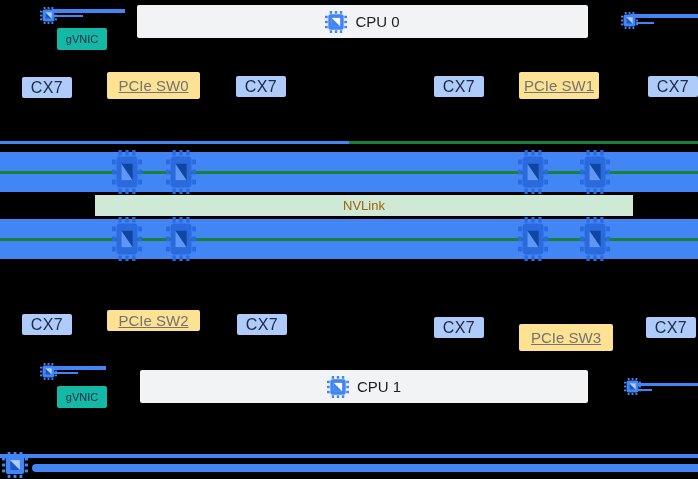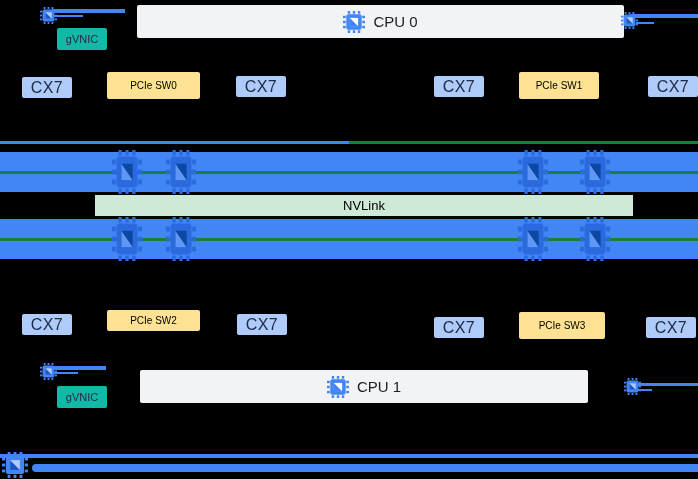--- a/index.html
+++ b/index.html
@@ -4,24 +4,24 @@
 <style>
   html,body{margin:0;padding:0;background:#000;}
   .stage{
     position:relative;width:698px;height:479px;background:#000;overflow:hidden;
     font-family:"Liberation Sans", sans-serif;color:#202124;
   }
   .abs{position:absolute;box-sizing:border-box;}
   .box{display:flex;align-items:center;justify-content:center;border-radius:2px;}
   .cx7{background:#aecbfa;font-size:16px;letter-spacing:.4px;color:#202c46;}
   .gvnic{background:#14b8a6;font-size:11px;color:#202c46;}
-  .sw{background:#fde293;font-size:10px;font-weight:500;color:#000000;}
+  .sw{background:#fde293;font-size:15px;font-weight:500;color:#737373;text-decoration:underline;}
   .cpu{background:#f1f3f4;font-size:15px;color:#202124;gap:8px;}
   .band{background:#4285f4;}
-  .nvl{background:#ceead6;font-size:13px;color:#000000;display:flex;align-items:center;justify-content:center;}
+  .nvl{background:#ceead6;font-size:13px;color:#a16207;display:flex;align-items:center;justify-content:center;}
   .gline{background:#188038;}
   .bline{background:#4285f4;}
   .thickline{background:#4285f4;border-radius:4px 0 0 4px;}
   svg.icon{display:block;}
 </style>
 </head>
 <body>
 
 <svg width="0" height="0" style="position:absolute">
   <defs>
@@ -86,21 +86,21 @@
 </svg>
 
 <div class="stage">
 
   <div class="abs bline" style="left:52px;top:9px;width:73px;height:4px;"></div>
   <div class="abs bline" style="left:52px;top:15px;width:31px;height:2px;"></div>
   <svg class="abs icon" style="left:40px;top:7px;" width="17" height="17" viewBox="0 0 24 24">
       <use href="#g-nic"></use>
     </svg>
 
-  <div class="abs box cpu" style="left:137px;top:5px;width:487px;height:33px;">
+  <div class="abs box cpu" style="left:137px;top:5px;width:451px;height:33px;">
     <svg class="icon" width="22" height="22" viewBox="0 0 24 24">
         <use href="#g-cpu"></use>
       </svg>
     <span>CPU 0</span>
   </div>
 
   <div class="abs bline" style="left:630px;top:14px;width:68px;height:4px;"></div>
   <div class="abs bline" style="left:636px;top:22px;width:18px;height:2px;"></div>
   <svg class="abs icon" style="left:621px;top:12px;" width="17" height="17" viewBox="0 0 24 24">
       <use href="#g-nic"></use>
@@ -171,21 +171,21 @@
     </div>
   <div class="abs box sw" style="left:107px;top:310px;width:93px;height:21px;">
       <span>PCIe SW2</span>
     </div>
   <div class="abs box cx7" style="left:237px;top:314px;width:50px;height:21px;">
       <span>CX7</span>
     </div>
   <div class="abs box cx7" style="left:434px;top:317px;width:50px;height:21px;">
       <span>CX7</span>
     </div>
-  <div class="abs box sw" style="left:519px;top:312px;width:86px;height:27px;">
+  <div class="abs box sw" style="left:519px;top:324px;width:94px;height:27px;">
       <span>PCIe SW3</span>
     </div>
   <div class="abs box cx7" style="left:646px;top:317px;width:50px;height:21px;">
       <span>CX7</span>
     </div>
 
   <div class="abs bline" style="left:52px;top:366px;width:54px;height:4px;"></div>
   <div class="abs bline" style="left:52px;top:372px;width:26px;height:2px;"></div>
   <svg class="abs icon" style="left:40px;top:363px;" width="17" height="17" viewBox="0 0 24 24">
       <use href="#g-nic"></use>

